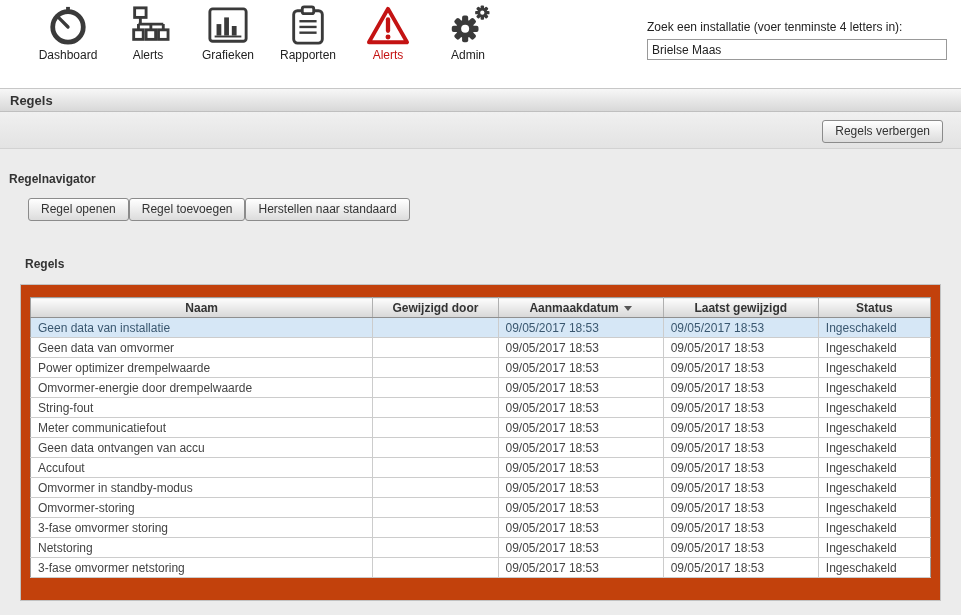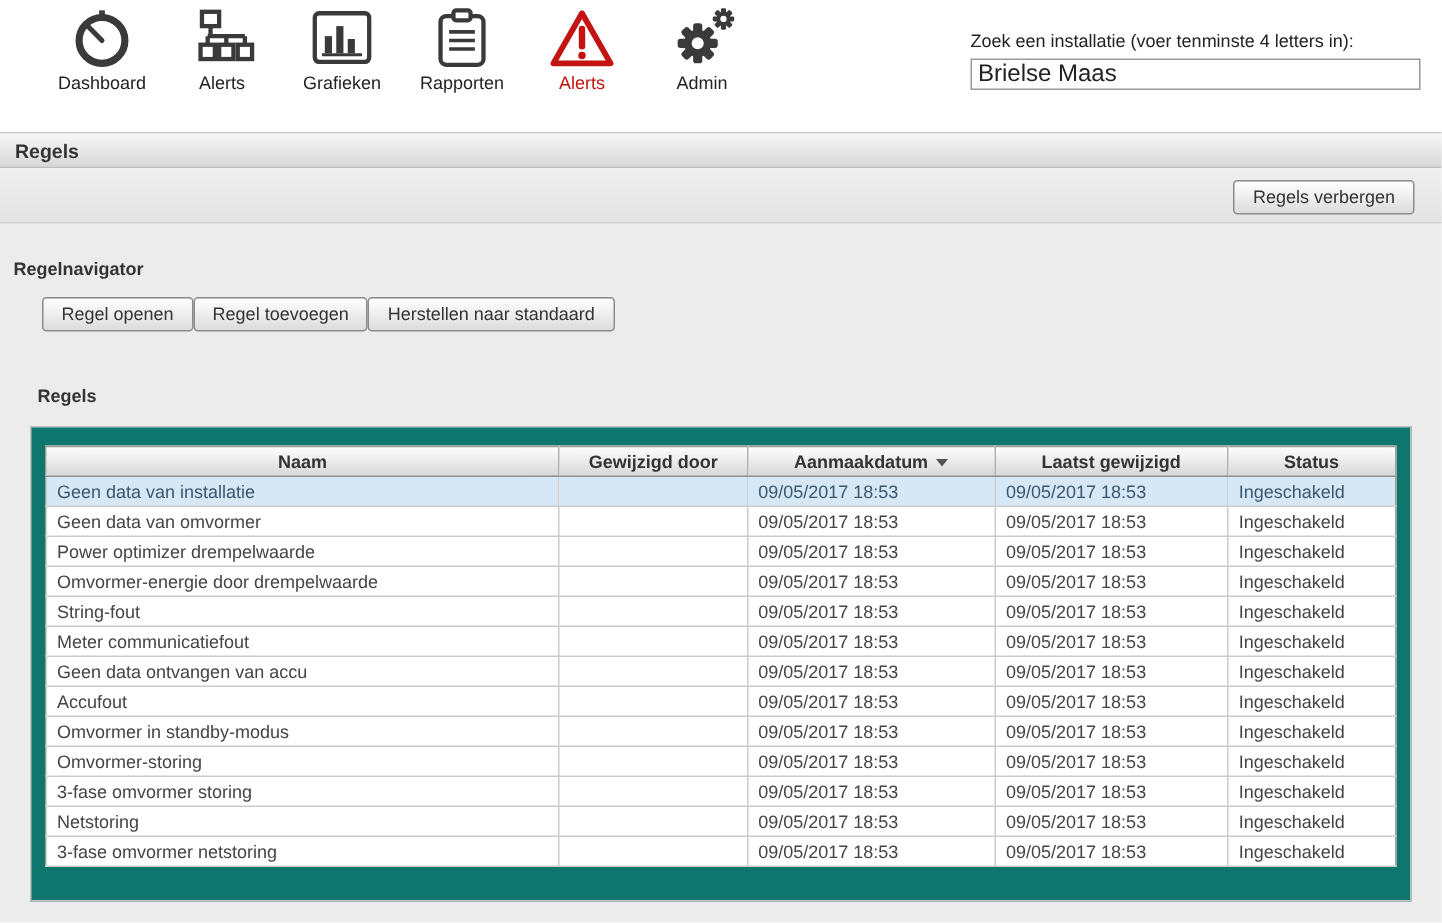--- a/index.html
+++ b/index.html
@@ -10,42 +10,42 @@
   .header { position:relative; height:88px; background:#fff; }
   .nav { position:absolute; left:28px; top:5px; display:flex; }
   .nav-item { width:80px; text-align:center; cursor:pointer; }
   .nav-item svg { display:block; margin:0 auto; }
   .nav-label { display:block; margin-top:1px; font-size:12px; color:#222; }
   .nav-label.red { color:#c41313; }
 
   .search { position:absolute; right:14px; top:20px; width:300px; }
   .search-label { display:block; font-size:12px; color:#222; margin-bottom:5px; }
   .search input { width:100%; height:21px; border:1px solid #999; padding:0 4px;
-    font-family:"Liberation Sans", sans-serif; font-size:16px; color:#222; background:#fff; }
+    font-family:"Liberation Sans", sans-serif; font-size:12px; color:#222; background:#fff; }
 
   
   .panel { position:absolute; left:0; right:0; top:88px; bottom:0;
     background:#ececec; border-top:1px solid #c7c7c7; }
   .panel-title { height:23px; line-height:23px; padding-left:10px;
     font-weight:bold; font-size:13px; color:#333;
     background:linear-gradient(#f7f7f7,#d8d8d8); border-bottom:1px solid #bfbfbf; }
   .panel-toolbar { position:relative; height:37px;
     background:linear-gradient(#f0f0f0,#e3e3e3); border-bottom:1px solid #d2d2d2; }
 
   .btn { display:inline-block; padding:3px 12px 4px 12px; font-size:12px; color:#333;
     background:linear-gradient(#ffffff,#dcdcdc); border:1px solid #8b8b8b;
     border-radius:3px; cursor:pointer; white-space:nowrap; }
   .hide-btn { position:absolute; right:18px; top:8px; }
 
   .navigator-label { margin:23px 0 12px 9px; font-weight:bold; font-size:12px; }
   .btn-row { display:flex; margin-left:28px; }
   .table-label { margin:36px 0 13px 25px; font-weight:bold; font-size:12px; }
 
   
-  .table-wrap { margin:0 20px; background:#0f766e; border:1px solid #c2c2c2;
+  .table-wrap { margin:0 20px; background:#c2410c; border:1px solid #c2c2c2;
     padding:12px 9px 22px 9px; }
   table { width:100%; border-collapse:collapse; table-layout:fixed;
     background:#fff; border:1px solid #9e9e9e; font-size:12px; }
   col.c-naam   { width:342px; }
   col.c-door   { width:125px; }
   col.c-aanm   { width:165px; }
   col.c-laatst { width:155px; }
   col.c-status { width:112px; }
   th { height:20px; font-weight:bold; text-align:center; color:#333;
     background:linear-gradient(#fdfdfd,#d7d7d7);

